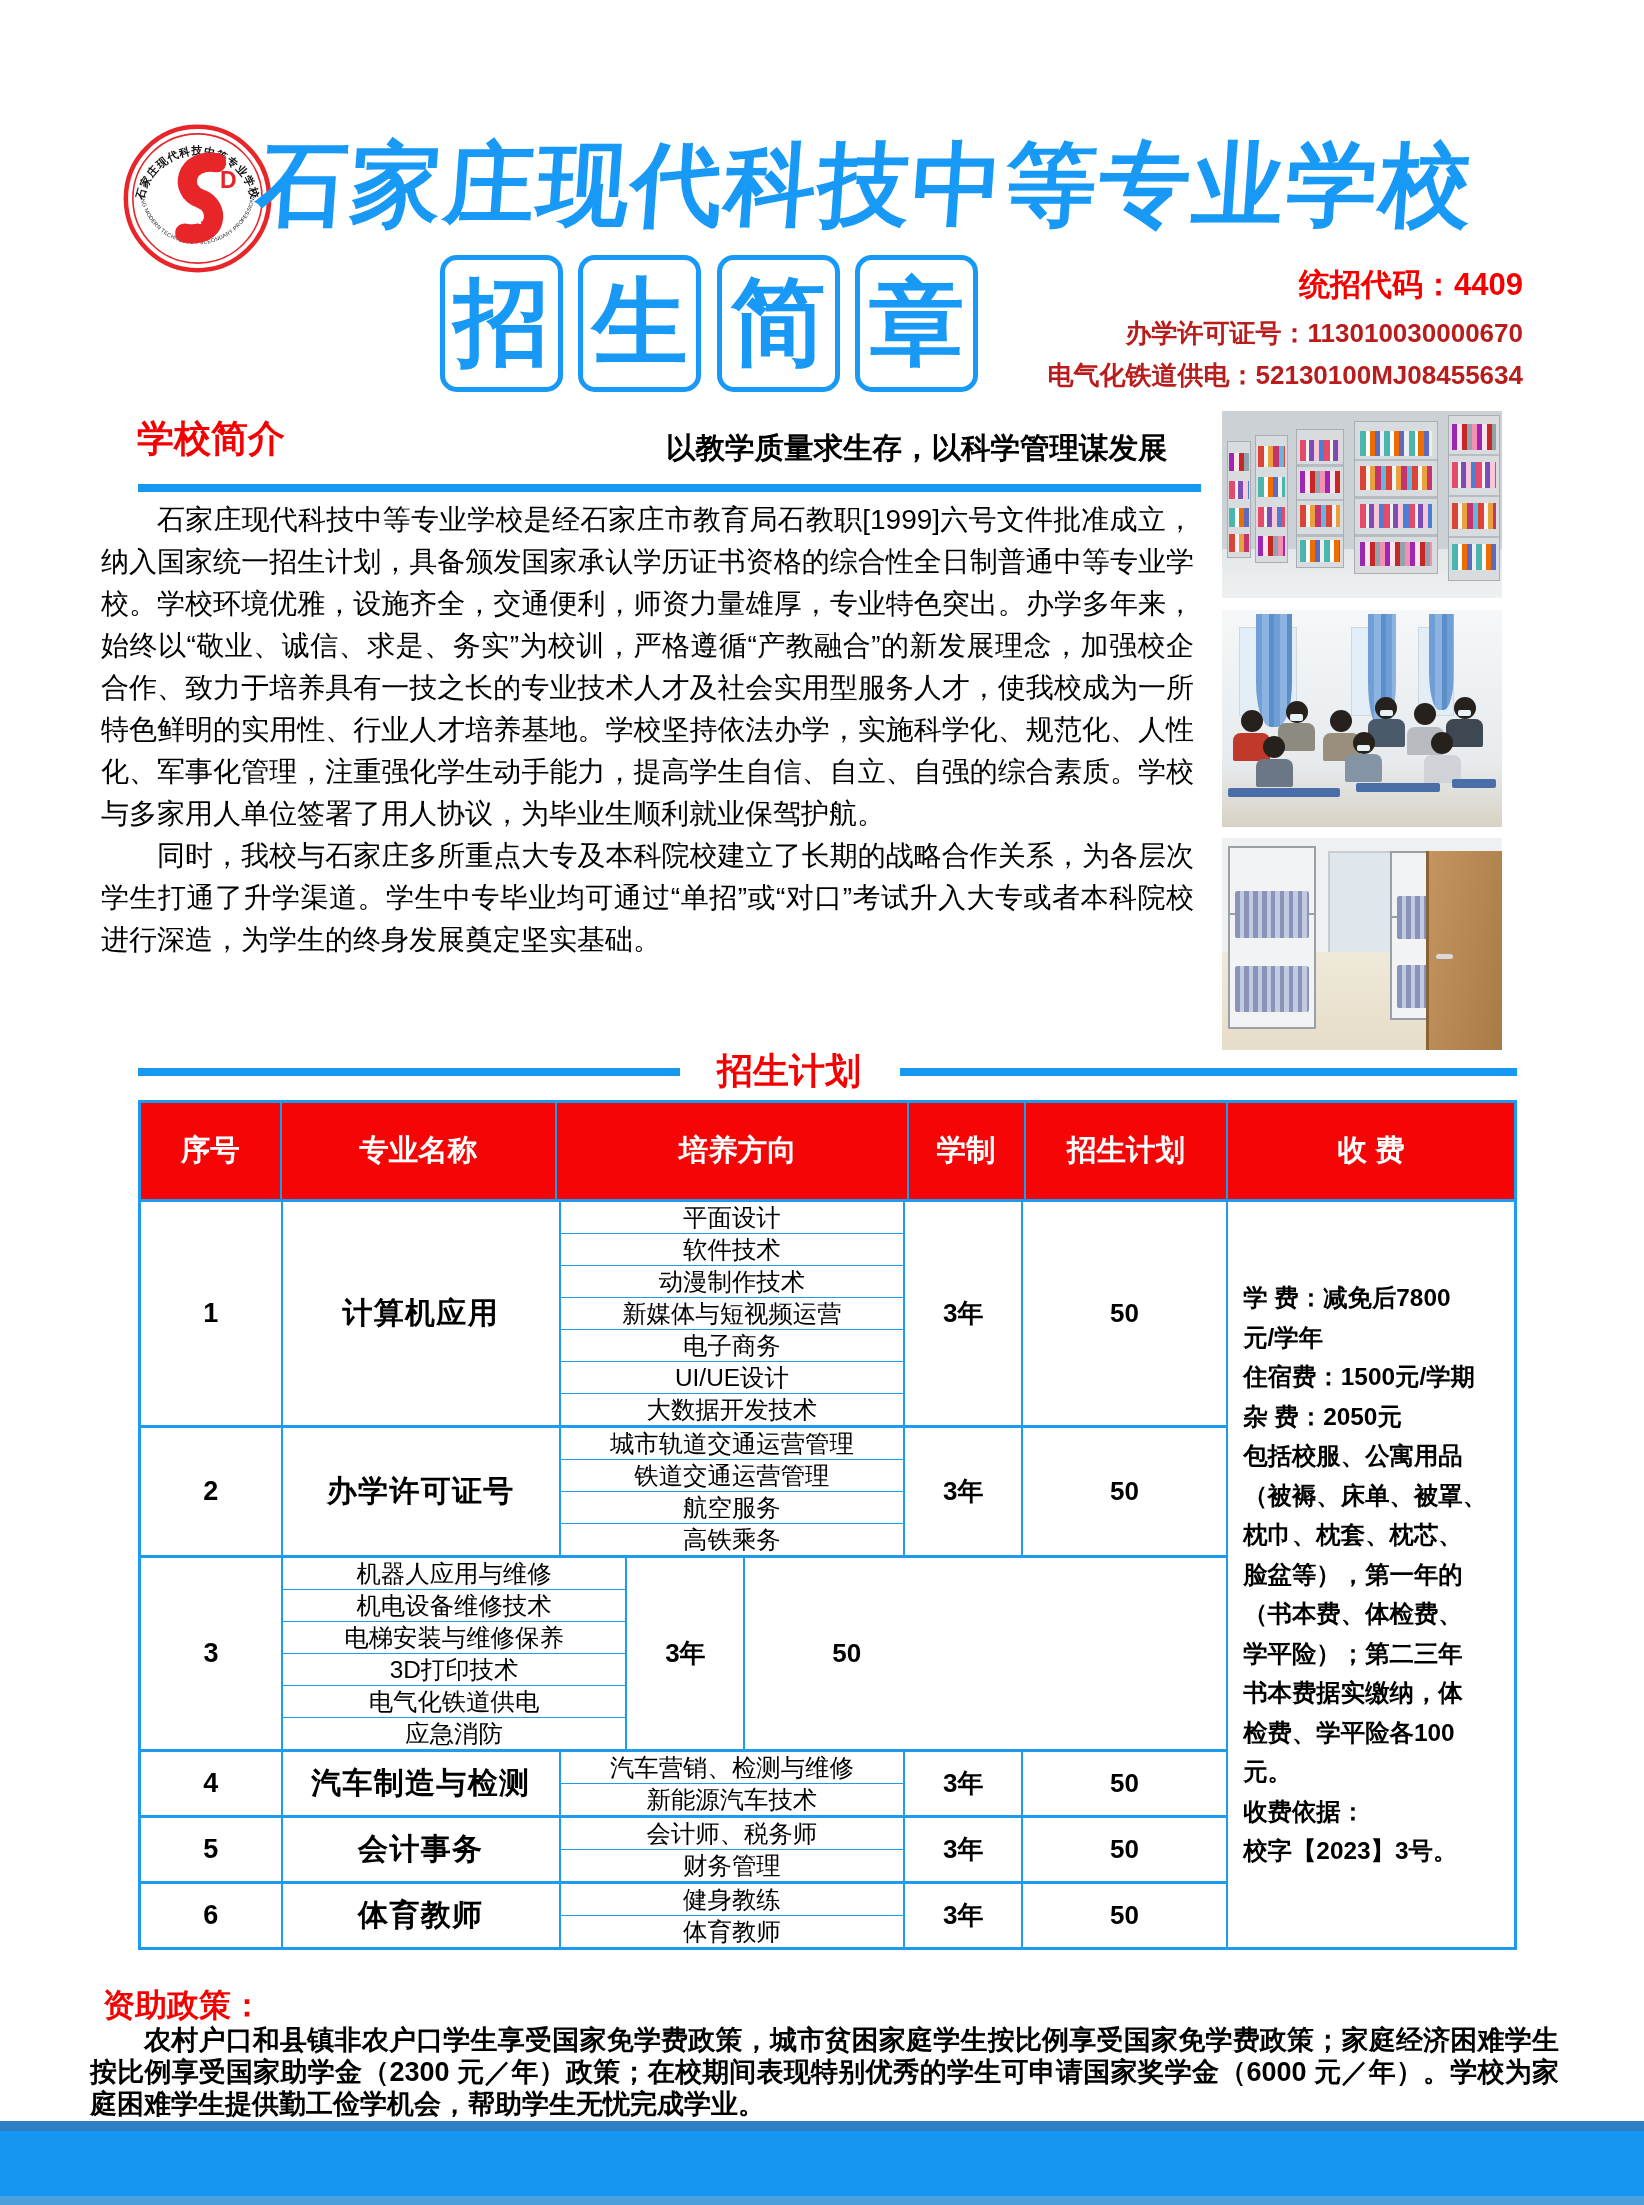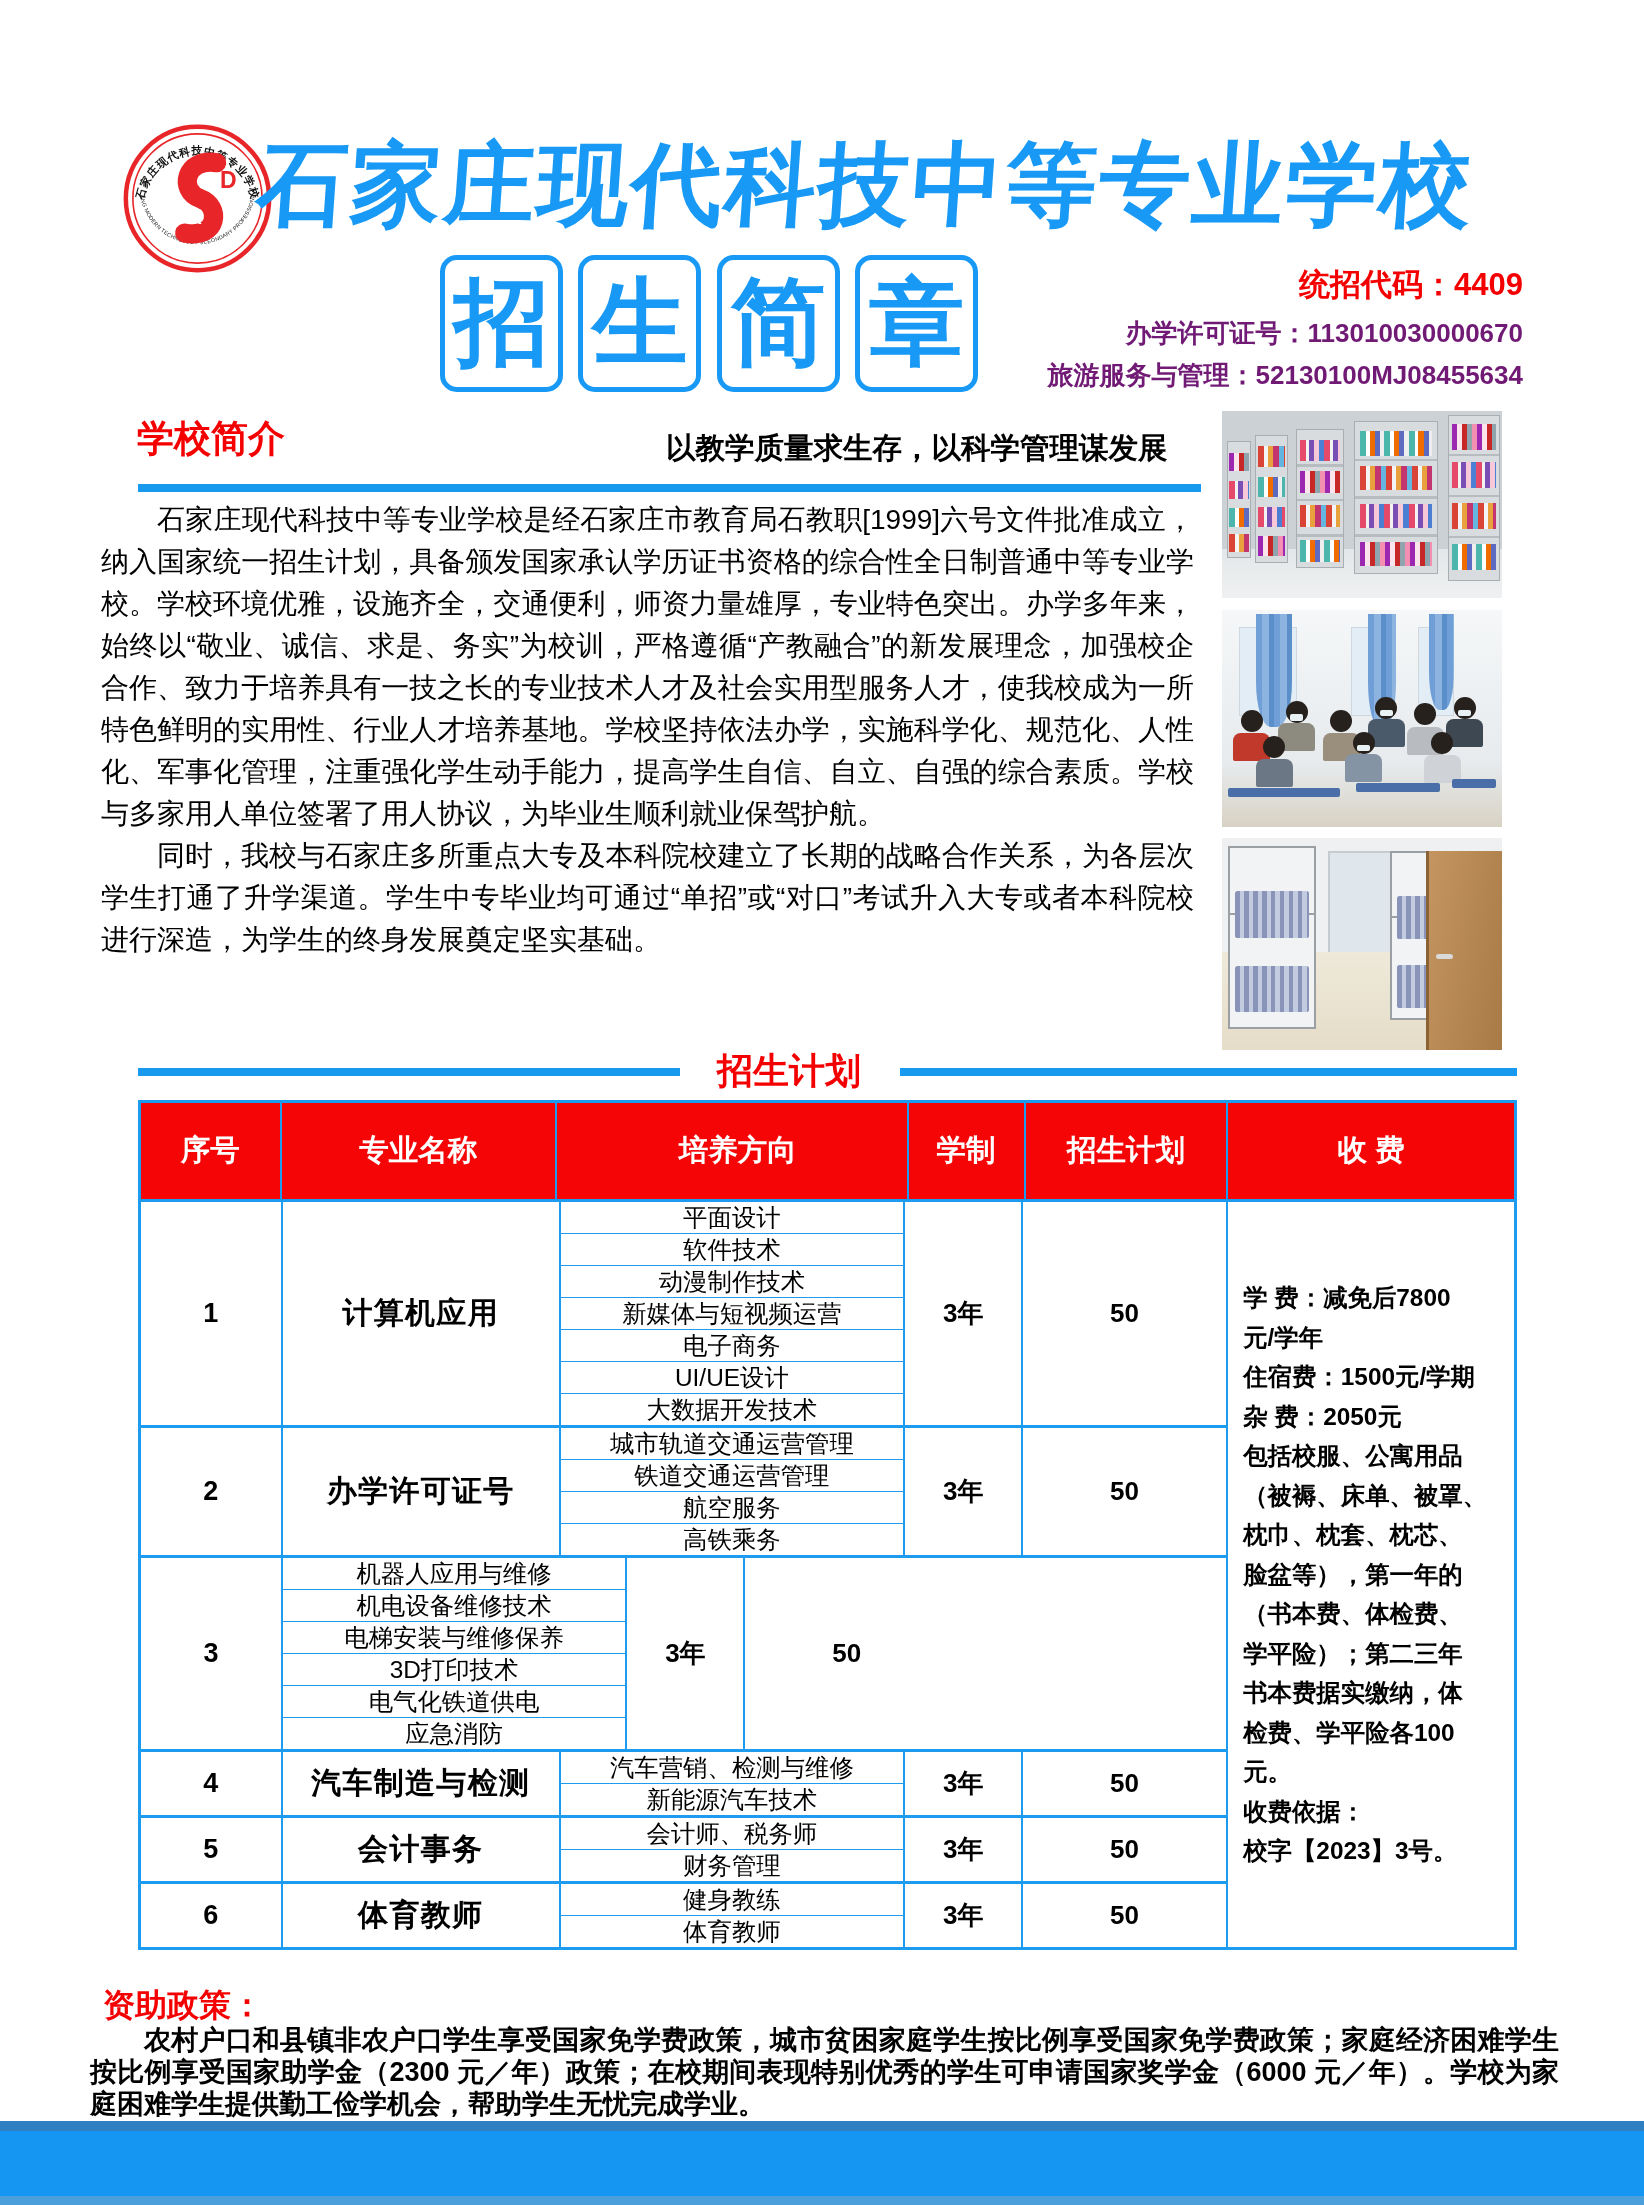--- a/index.html
+++ b/index.html
@@ -14,21 +14,21 @@
     letter-spacing:2.6px;transform:skewX(-4deg);line-height:135px;
   }
   #banner{position:absolute;left:440px;top:255px;display:flex;gap:15.4px;}
   .banner-box{
     width:113px;height:127px;border:5.8px solid #1799F5;border-radius:16.7px;
     display:flex;align-items:center;justify-content:center;background:#fff;
     font-size:95px;font-weight:900;color:#1799F5;
   }
   #codes{position:absolute;right:121px;top:264px;width:616px;text-align:right;}
   #code-enroll{font-size:31px;font-weight:800;color:#F40000;margin-bottom:10.3px;}
-  .code-line{font-size:26px;font-weight:700;color:#701a75;margin-top:6.4px;}
+  .code-line{font-size:26px;font-weight:700;color:#b91c1c;margin-top:6.4px;}
 
   
   #intro-title{position:absolute;left:137px;top:414px;font-size:37px;font-weight:900;color:#F40000;}
   #intro-slogan{position:absolute;left:666px;top:429px;font-size:29.5px;font-weight:700;color:#000;}
   #intro-rule{position:absolute;left:138px;top:484px;width:1063px;height:7.7px;background:#1799F0;}
   #intro-text{
     position:absolute;left:101px;top:499px;width:1093px;
     font-size:28px;line-height:42px;color:#000;text-align:justify;font-weight:500;
   }
   #intro-text p{margin:0;text-indent:2em;}
@@ -147,21 +147,21 @@
   <div id="banner">
     <div class="banner-box">招</div>
     <div class="banner-box">生</div>
     <div class="banner-box">简</div>
     <div class="banner-box">章</div>
   </div>
 
   <div id="codes">
     <div id="code-enroll">统招代码：4409</div>
     <div class="code-line">办学许可证号：113010030000670</div>
-    <div class="code-line">旅游服务与管理：52130100MJ08455634</div>
+    <div class="code-line">电气化铁道供电：52130100MJ08455634</div>
   </div>
 
   <div id="intro-title">学校简介</div>
   <div id="intro-slogan">以教学质量求生存，以科学管理谋发展</div>
   <div id="intro-rule"></div>
   <div id="intro-text">
     <p>石家庄现代科技中等专业学校是经石家庄市教育局石教职[1999]六号文件批准成立，纳入国家统一招生计划，具备颁发国家承认学历证书资格的综合性全日制普通中等专业学校。学校环境优雅，设施齐全，交通便利，师资力量雄厚，专业特色突出。办学多年来，始终以“敬业、诚信、求是、务实”为校训，严格遵循“产教融合”的新发展理念，加强校企合作、致力于培养具有一技之长的专业技术人才及社会实用型服务人才，使我校成为一所特色鲜明的实用性、行业人才培养基地。学校坚持依法办学，实施科学化、规范化、人性化、军事化管理，注重强化学生动手能力，提高学生自信、自立、自强的综合素质。学校与多家用人单位签署了用人协议，为毕业生顺利就业保驾护航。</p>
     <p>同时，我校与石家庄多所重点大专及本科院校建立了长期的战略合作关系，为各层次学生打通了升学渠道。学生中专毕业均可通过“单招”或“对口”考试升入大专或者本科院校进行深造，为学生的终身发展奠定坚实基础。</p>
   </div>
 

